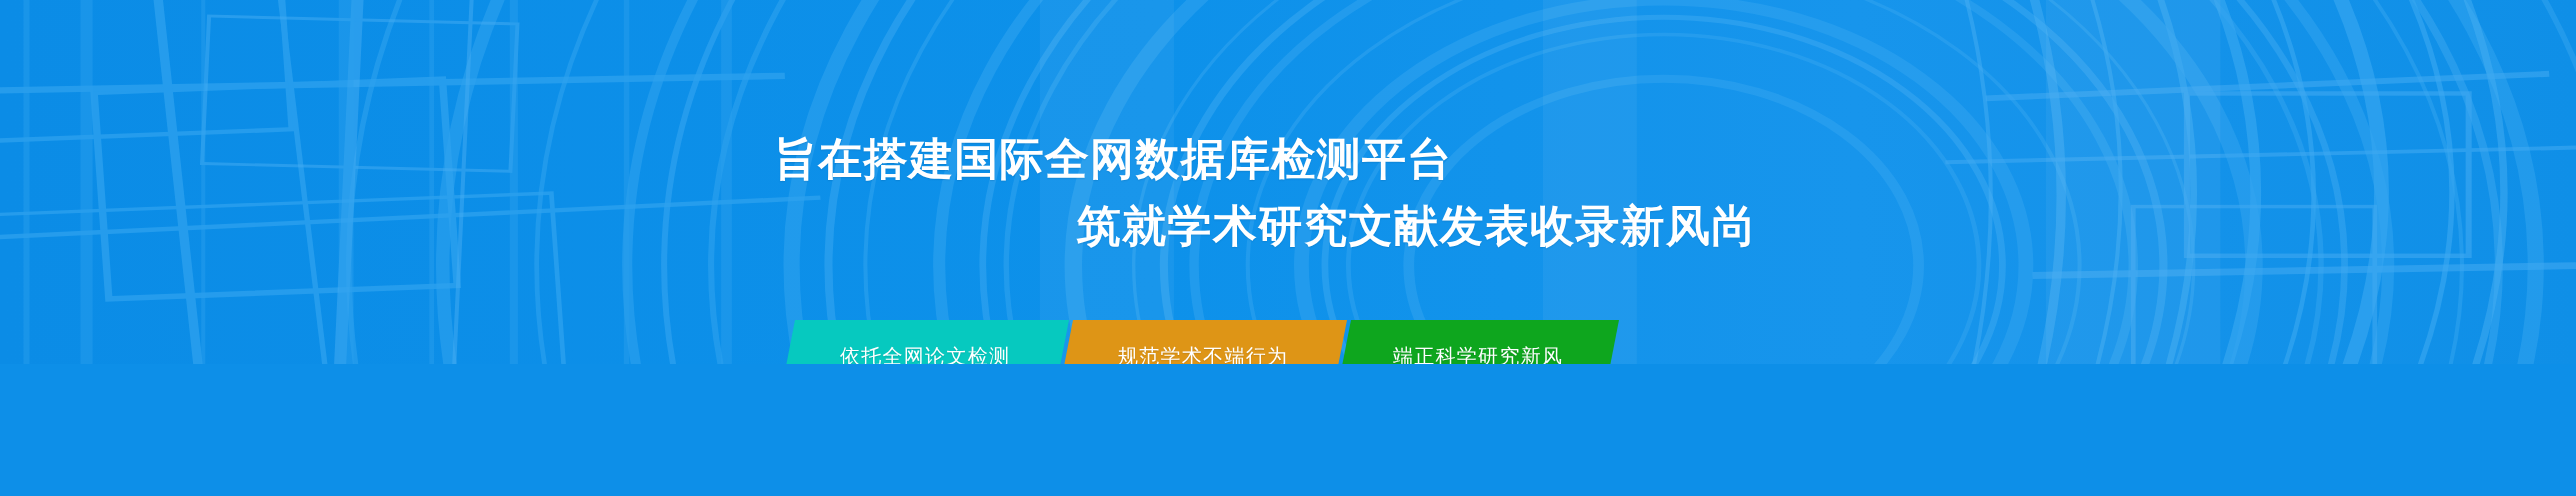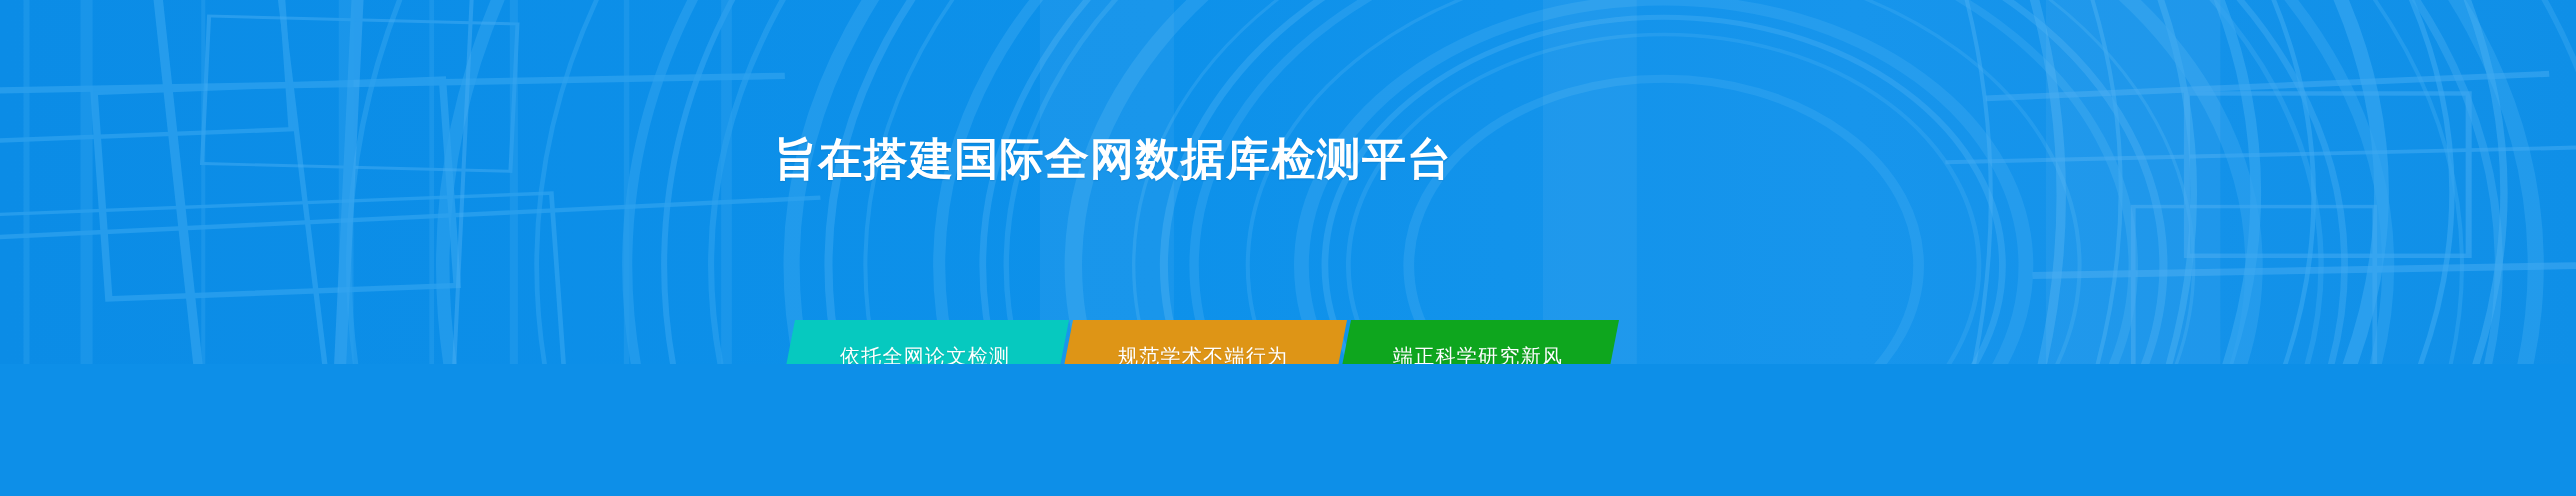--- a/index.html
+++ b/index.html
@@ -180,20 +180,21 @@
       <g fill="#ffffff" opacity="0.05">
         <rect x="1550" y="0" width="200" height="740"></rect>
         <rect x="2300" y="0" width="140" height="740"></rect>
         <rect x="3050" y="0" width="260" height="740"></rect>
       </g>
     </g>
   </svg>
 
   <div class="headline">
     <div class="headline-line l1">旨在搭建国际全网数据库检测平台</div>
+    <div class="headline-line l2">筑就学术研究文献发表收录新风尚</div>
   </div>
 
   <div class="badges">
     <div class="badge b1">
       <span>依托全网论文检测</span>
     </div>
     <div class="badge b2">
       <span>规范学术不端行为</span>
     </div>
     <div class="badge b3">

